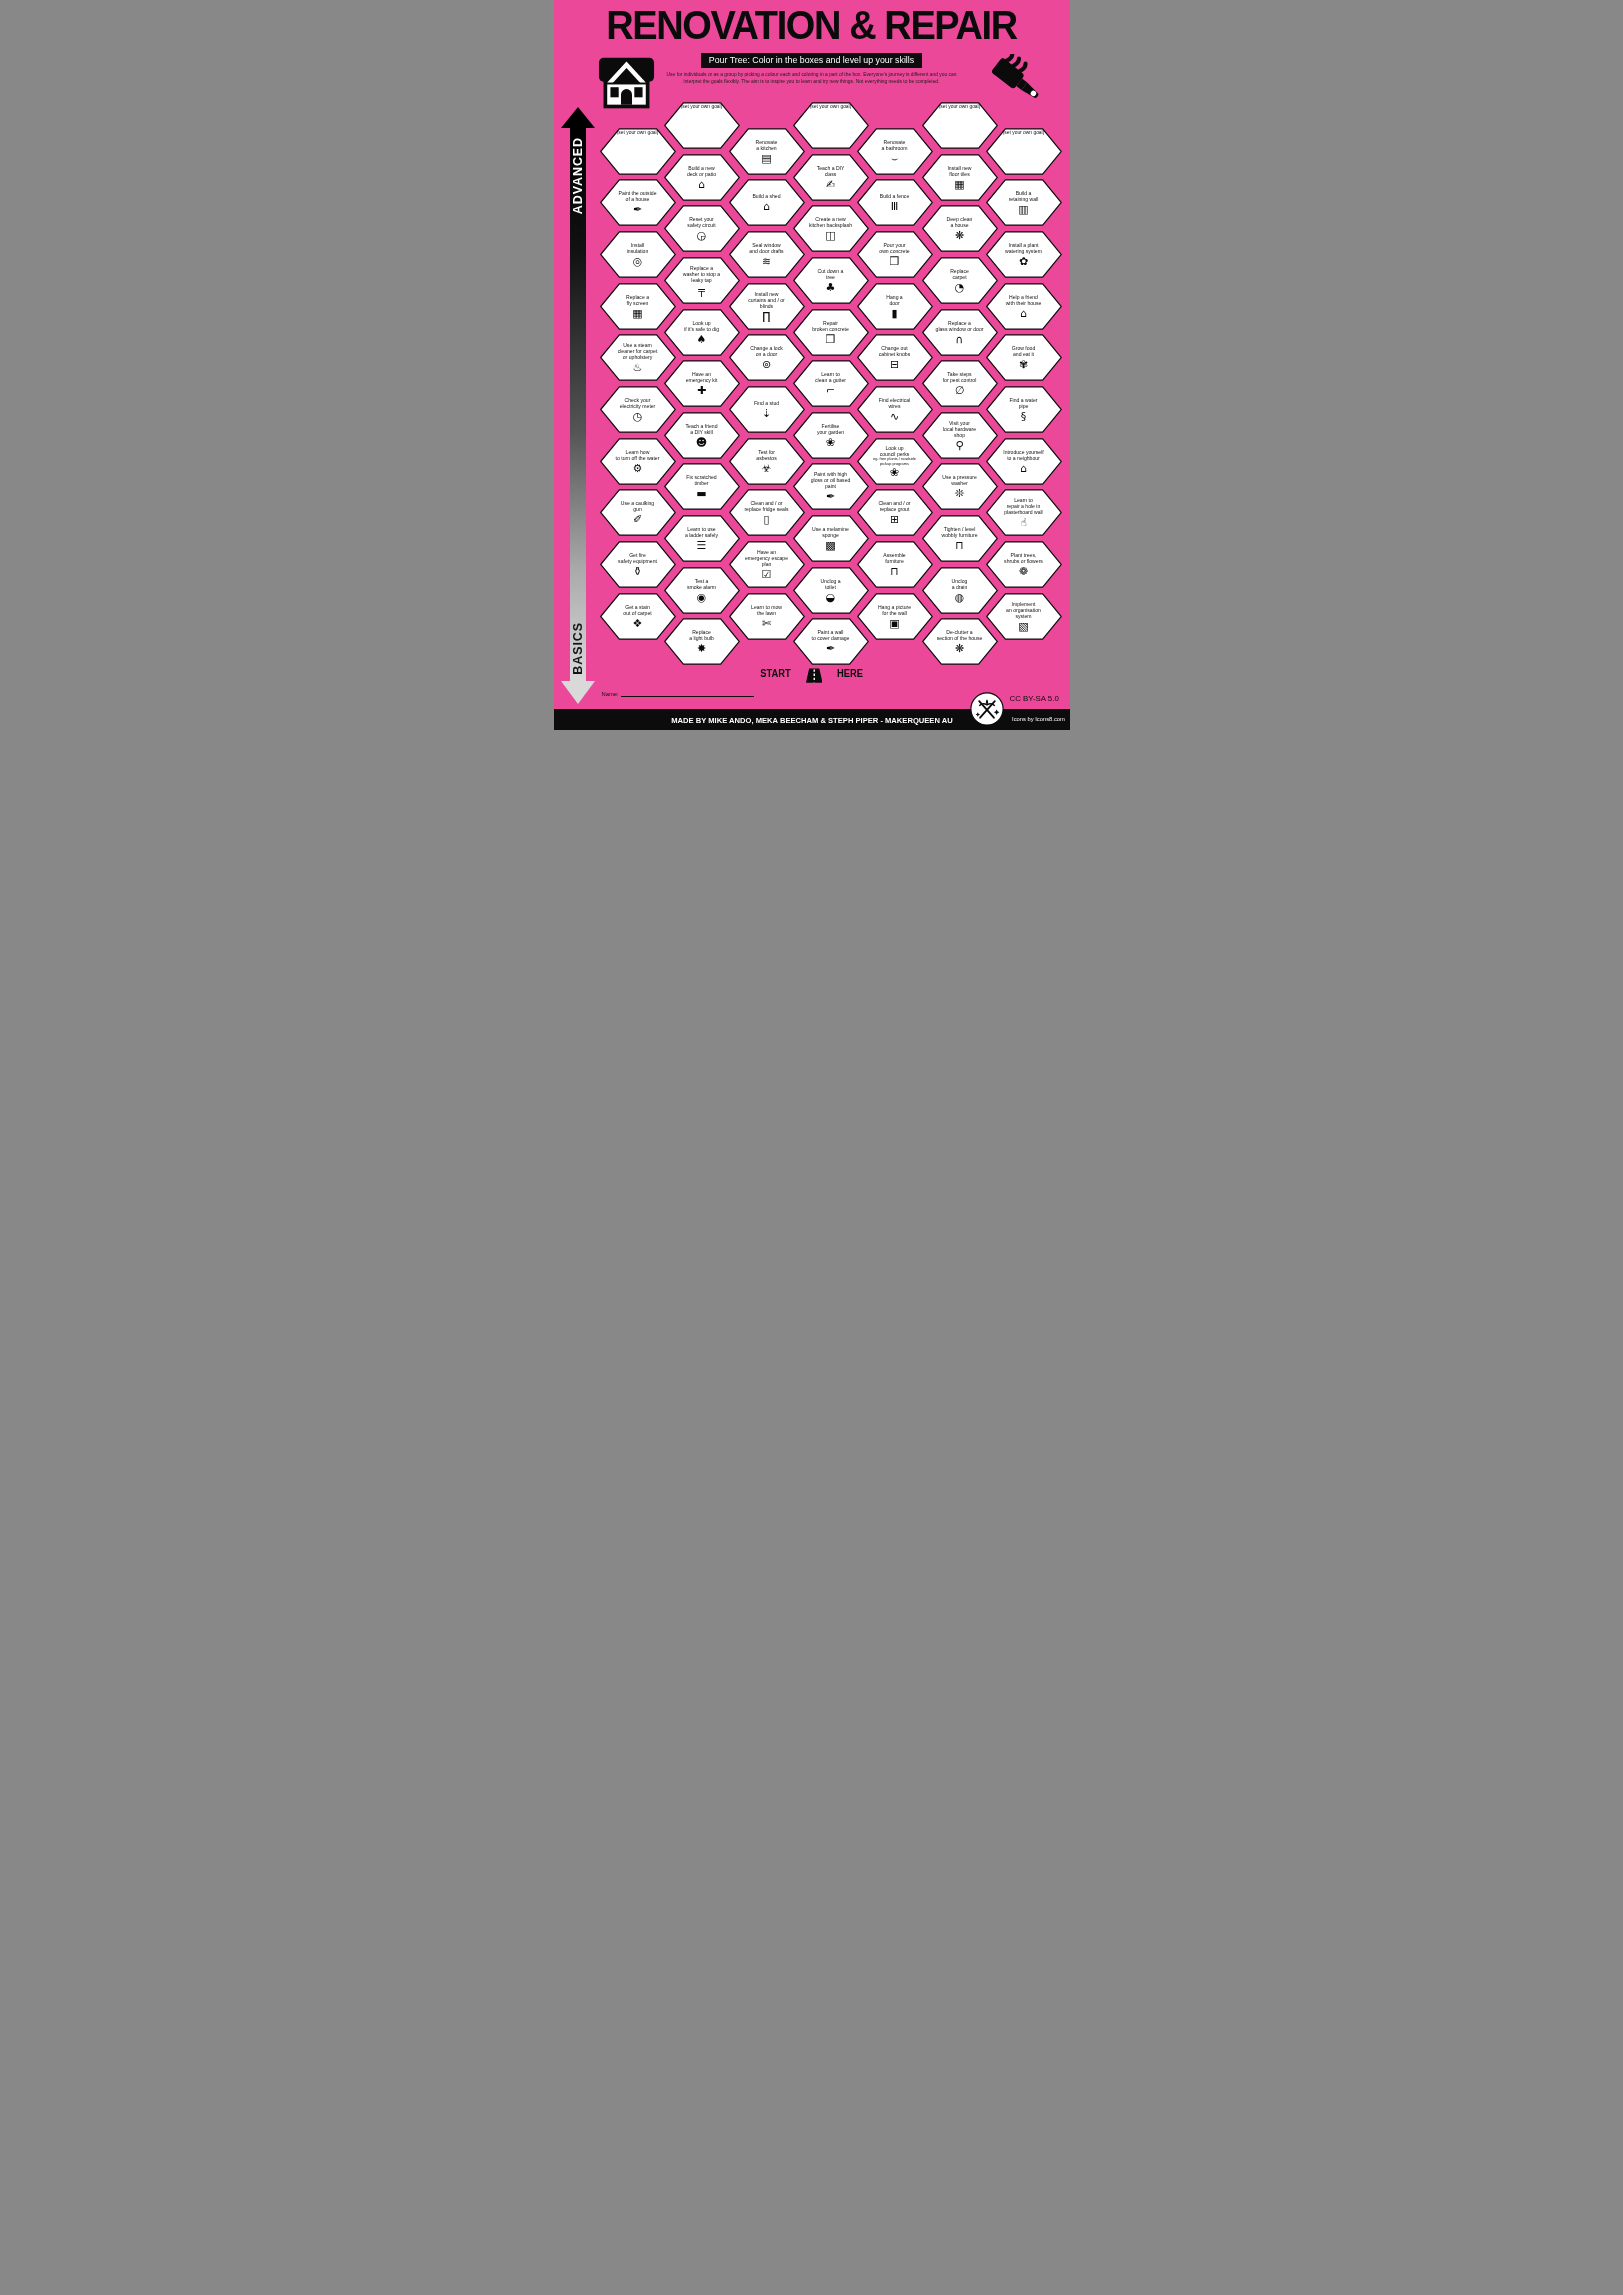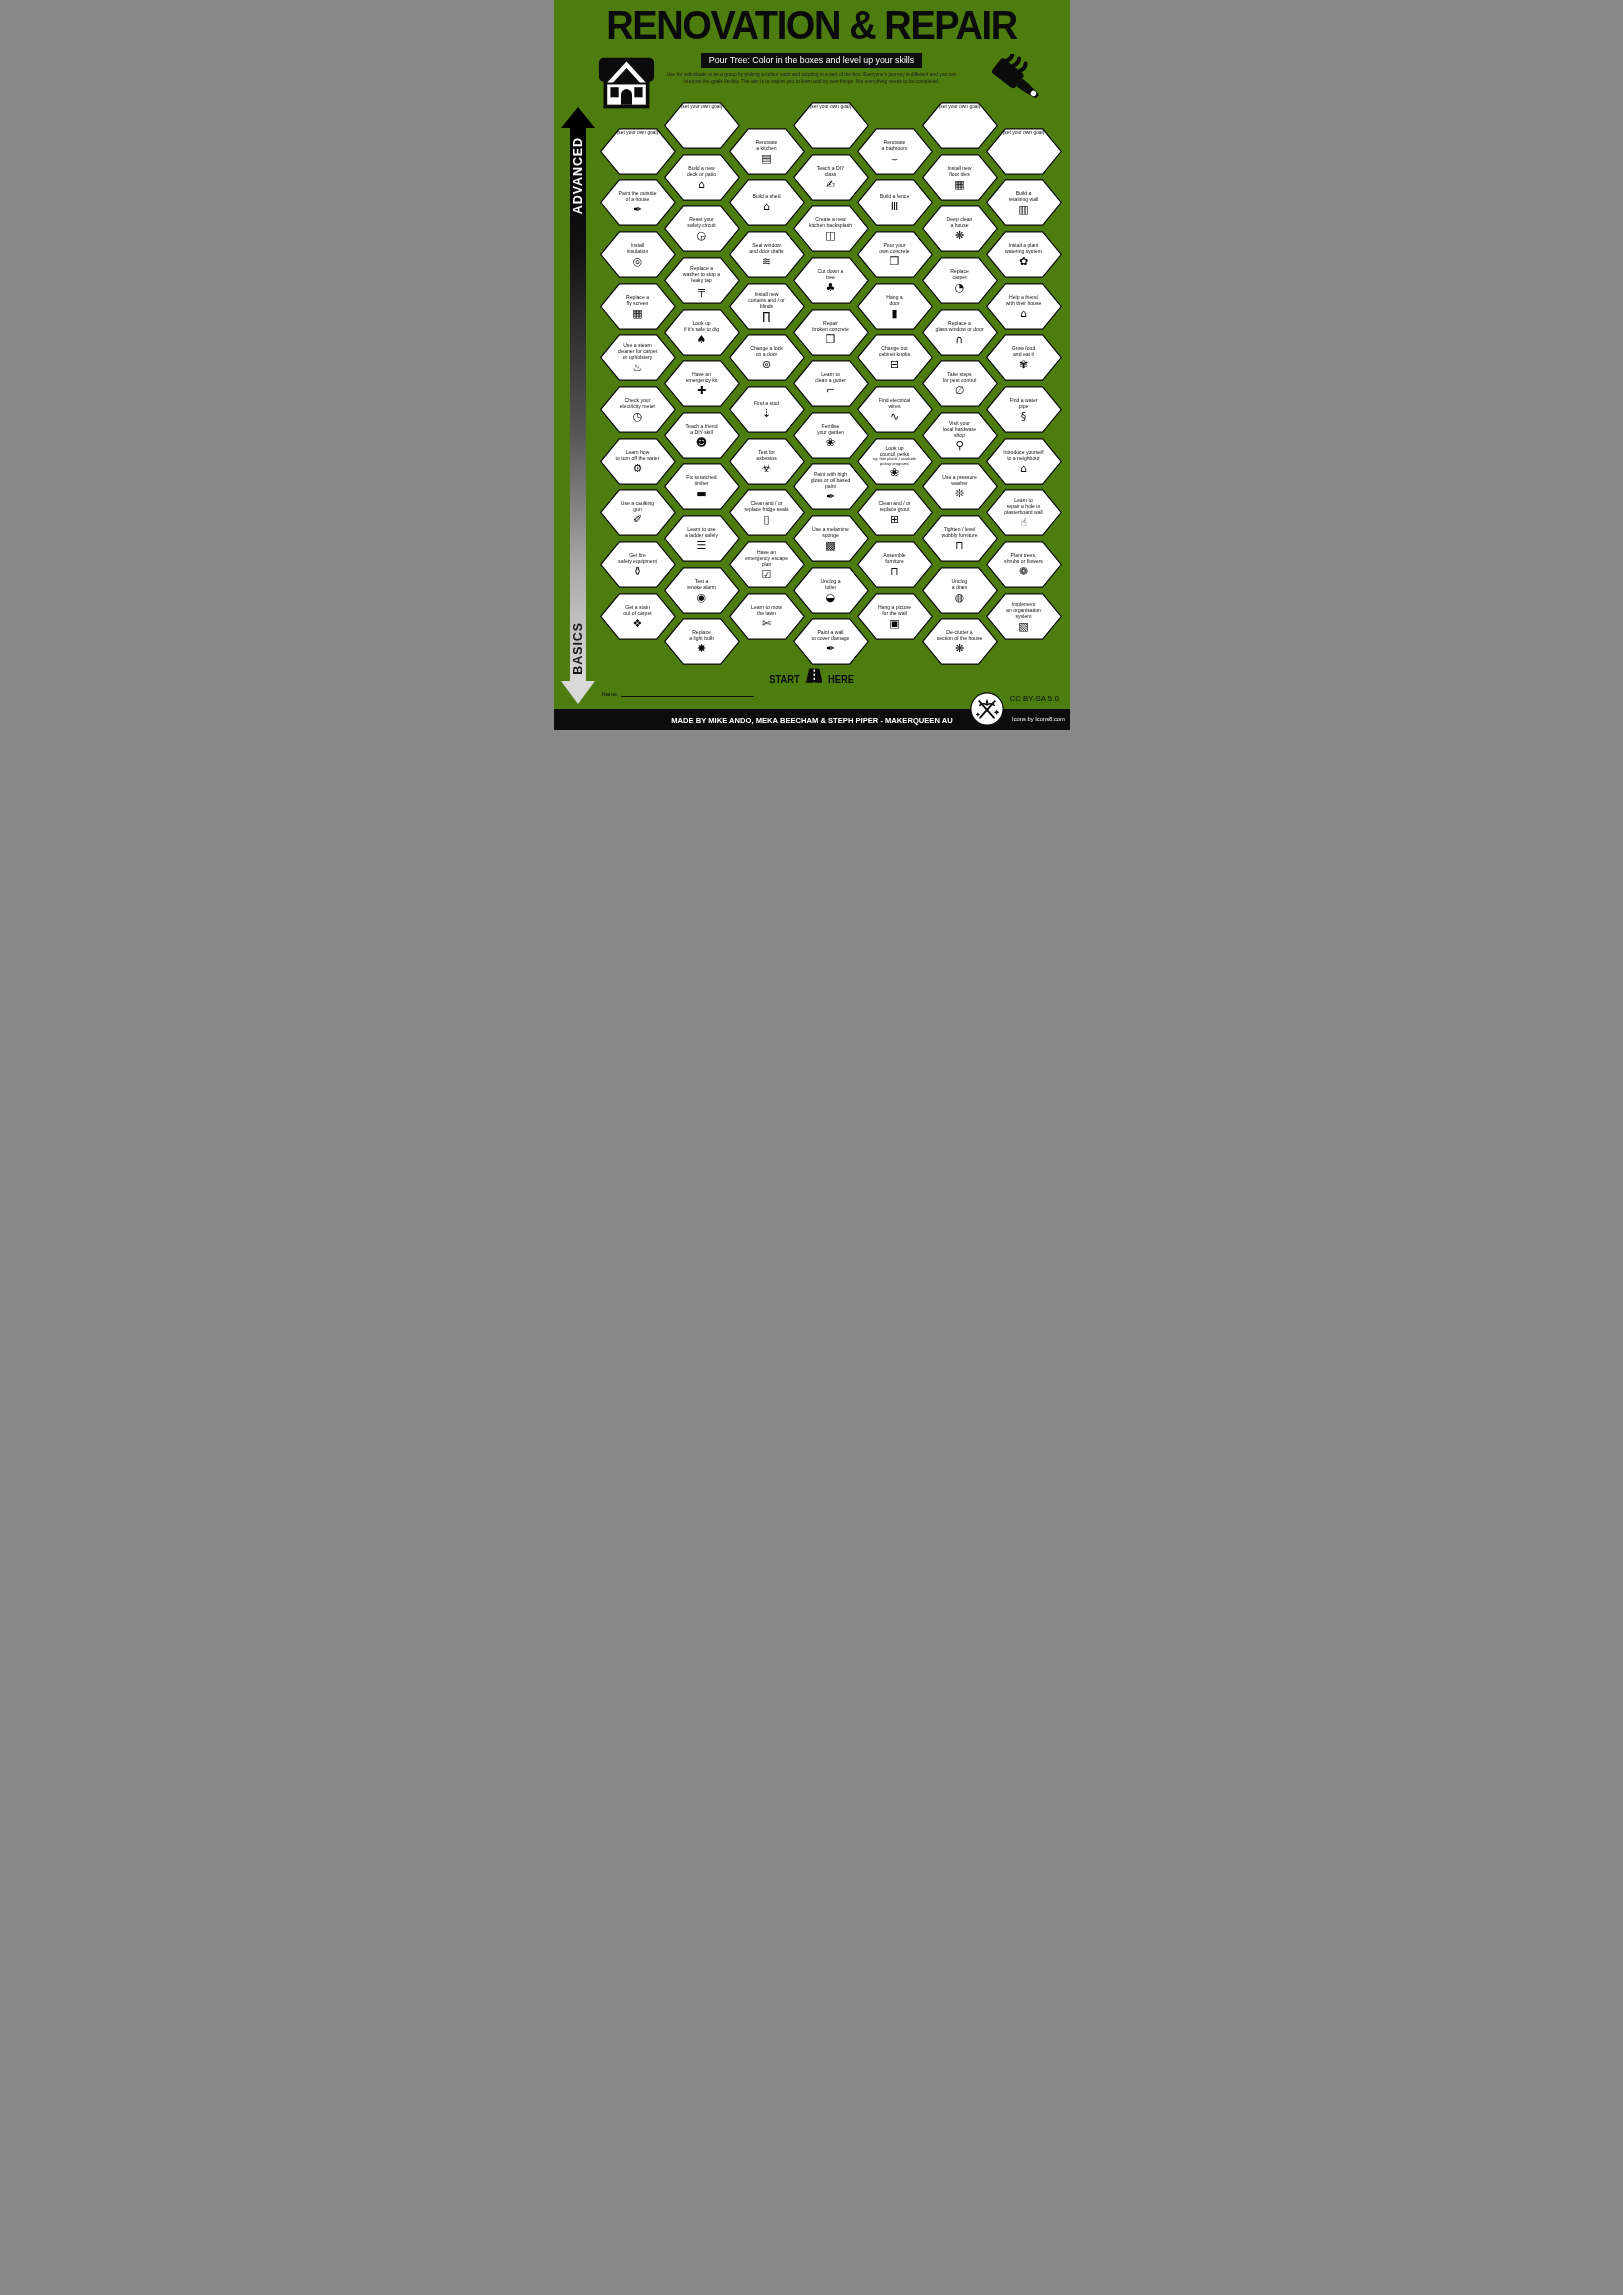--- a/index.html
+++ b/index.html
@@ -1,17 +1,17 @@
 <!DOCTYPE html>
 <html style="font-size:7.4px"><head>
 <meta charset="utf-8">
 <style>
   html,body{margin:0;padding:0;background:#888;}
   #poster{
-    position:relative; width:516px; height:730px; background:#4d7c0f;
+    position:relative; width:516px; height:730px; background:#ec4899;
     font-family:"Liberation Sans", sans-serif; overflow:hidden; margin:0 auto;
     color:#0c0c0c;
   }
   
   #page-title{
     position:absolute; top:3.7px; left:0; right:0; text-align:center;
     font-size:38px; font-weight:bold; letter-spacing:-1.4px;
     transform:scaleY(1.05); color:#0b0b0b; white-space:nowrap;
   }
   #subtitle-bar{
@@ -52,21 +52,21 @@
   }
   .hex-label{font-size:5.1px; line-height:1.18; color:#111; white-space:pre-line;}
   .hex-sublabel{font-size:3.9px; line-height:1.15; color:#111; white-space:pre-line;}
   .hex-icon{font-size:11px; line-height:1; color:#0b0b0b;
     font-family:"DejaVu Sans", sans-serif; margin-top:0.9px;}
   .hex.goal .hex-content{justify-content:flex-start; padding-top:2.3px;}
   .hex.goal .hex-label{font-size:4.9px;}
   
   #start-marker{
     position:absolute; top:668px; left:50%; transform:translateX(-50%);
-    display:flex; align-items:flex-end; gap:5px;
+    display:flex; align-items:flex-start; gap:14px;
   }
   .start-word{font-size:10.2px; font-weight:bold; letter-spacing:0px; transform:scaleX(.92);
     white-space:nowrap; color:#0b0b0b;}
   #name-row{position:absolute; left:48px; top:689px; display:flex; align-items:flex-end;}
   #name-label{font-size:5.8px; color:#111;}
   #name-line{width:133px; border-bottom:0.9px solid #111; height:6.5px; margin-left:2.8px;}
   #footer-bar{
     position:absolute; left:0; right:0; bottom:0; height:21px; background:#0c0c0c;
   }
   #footer-credit{

